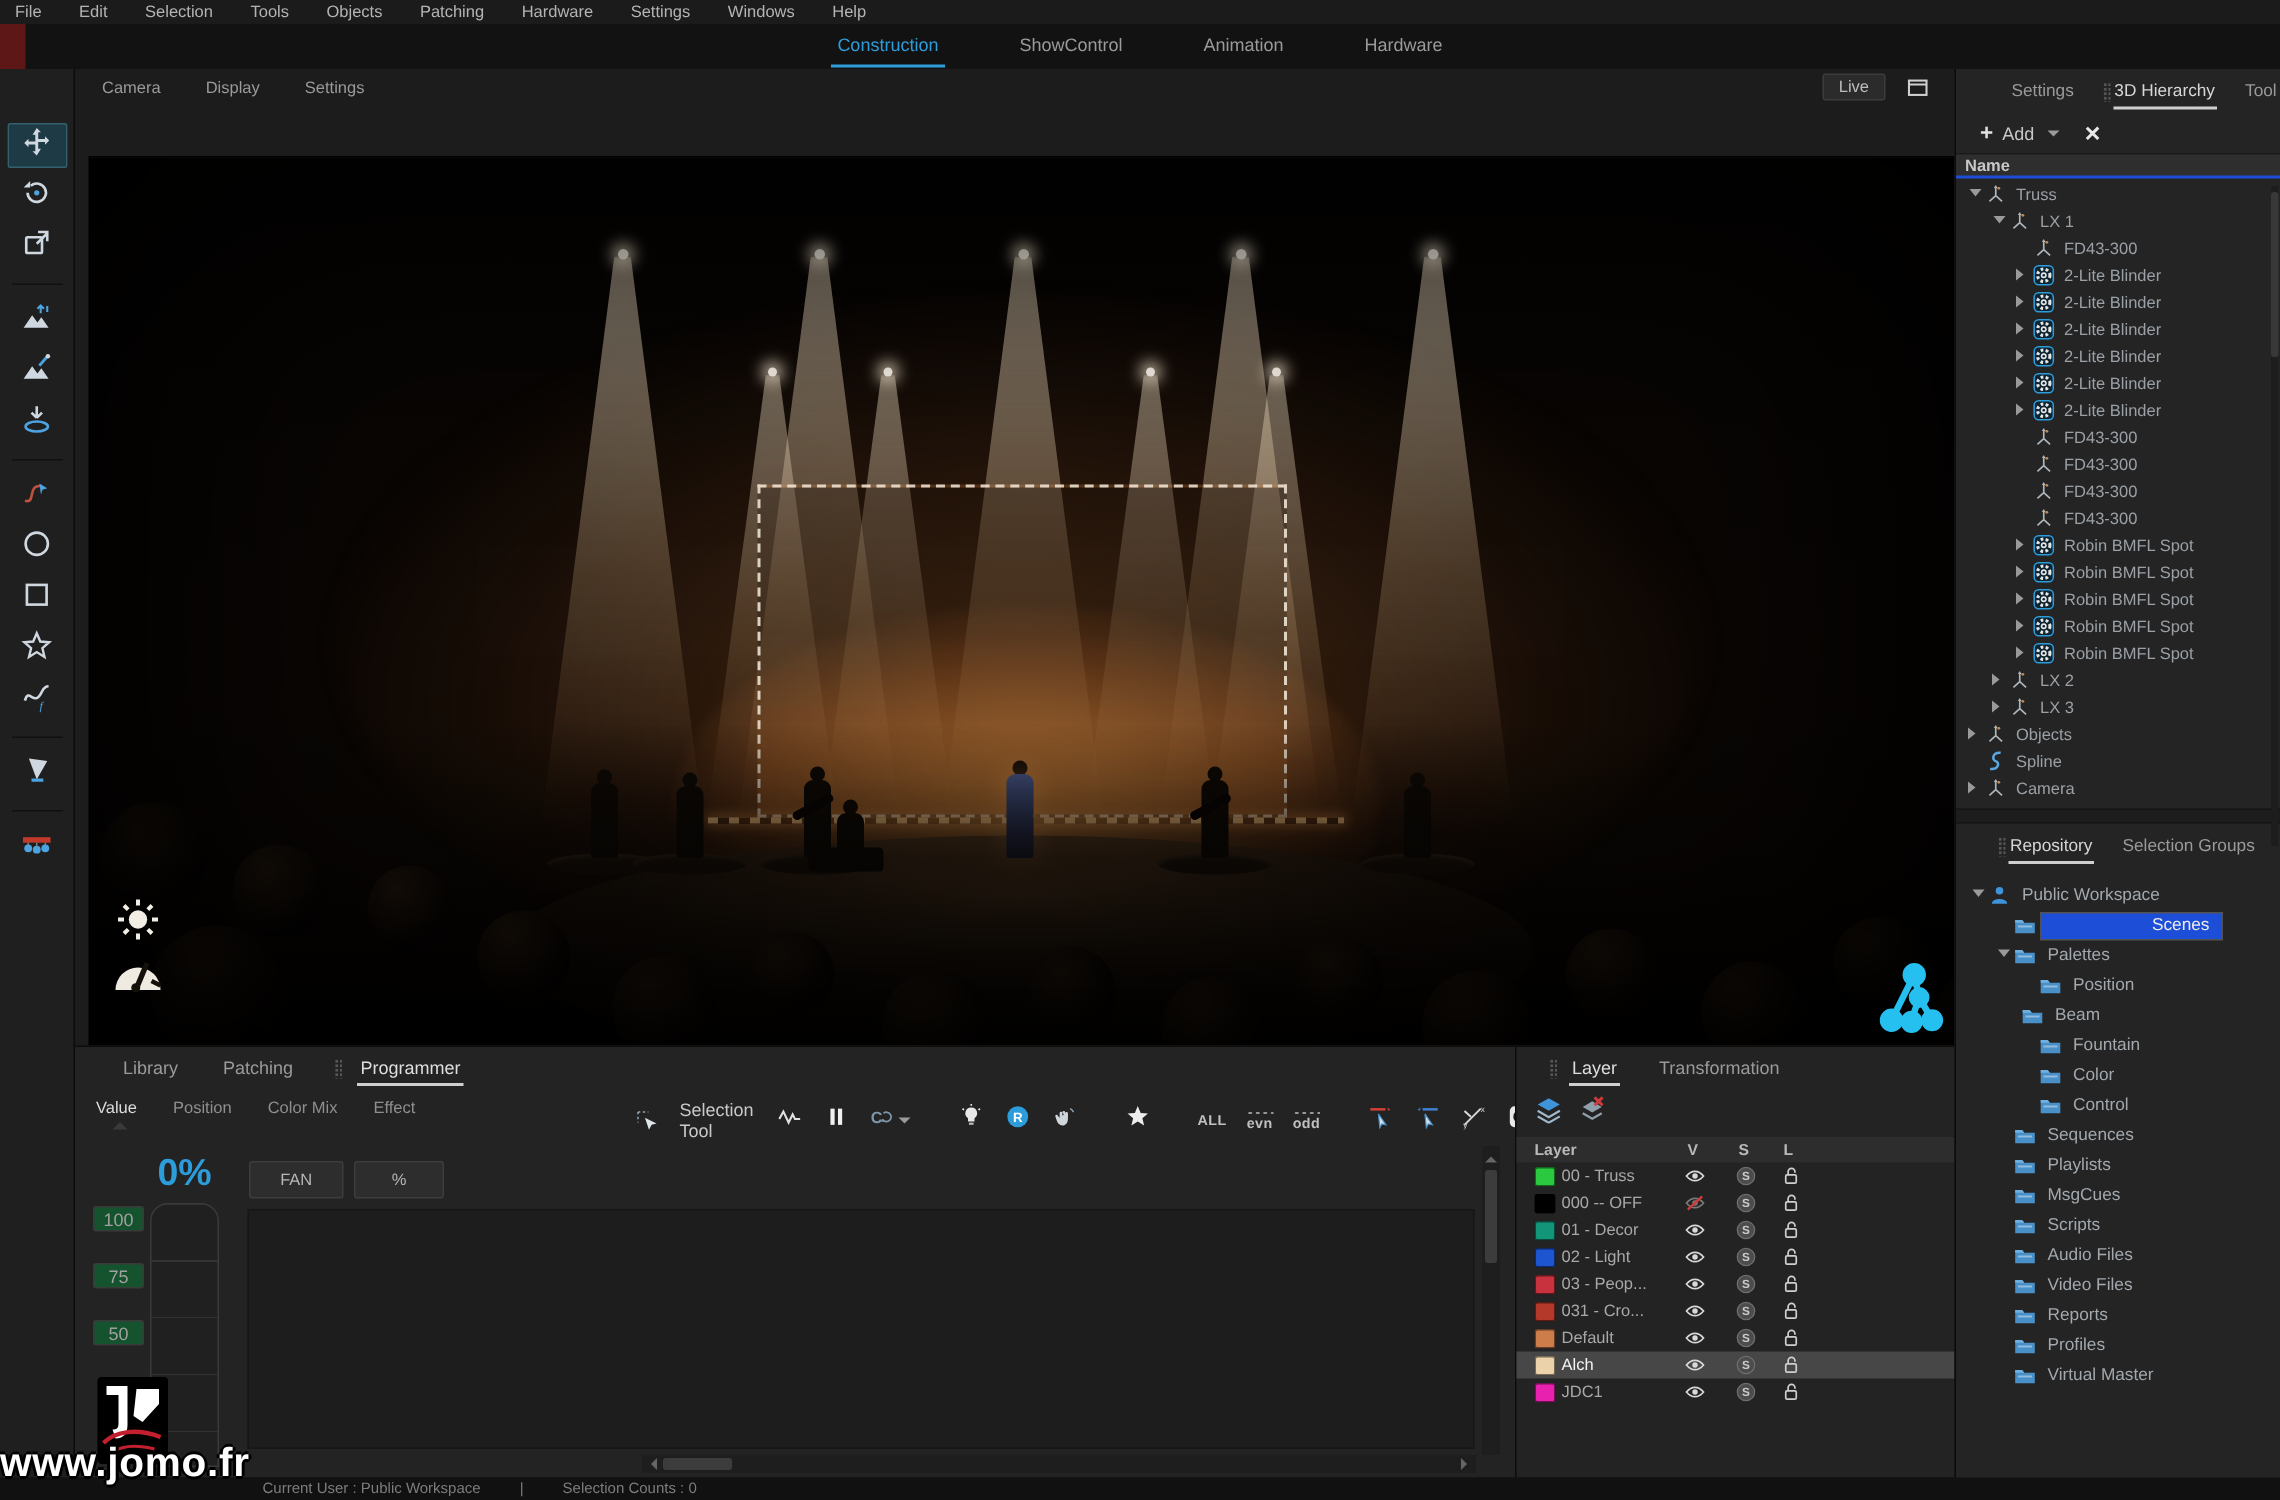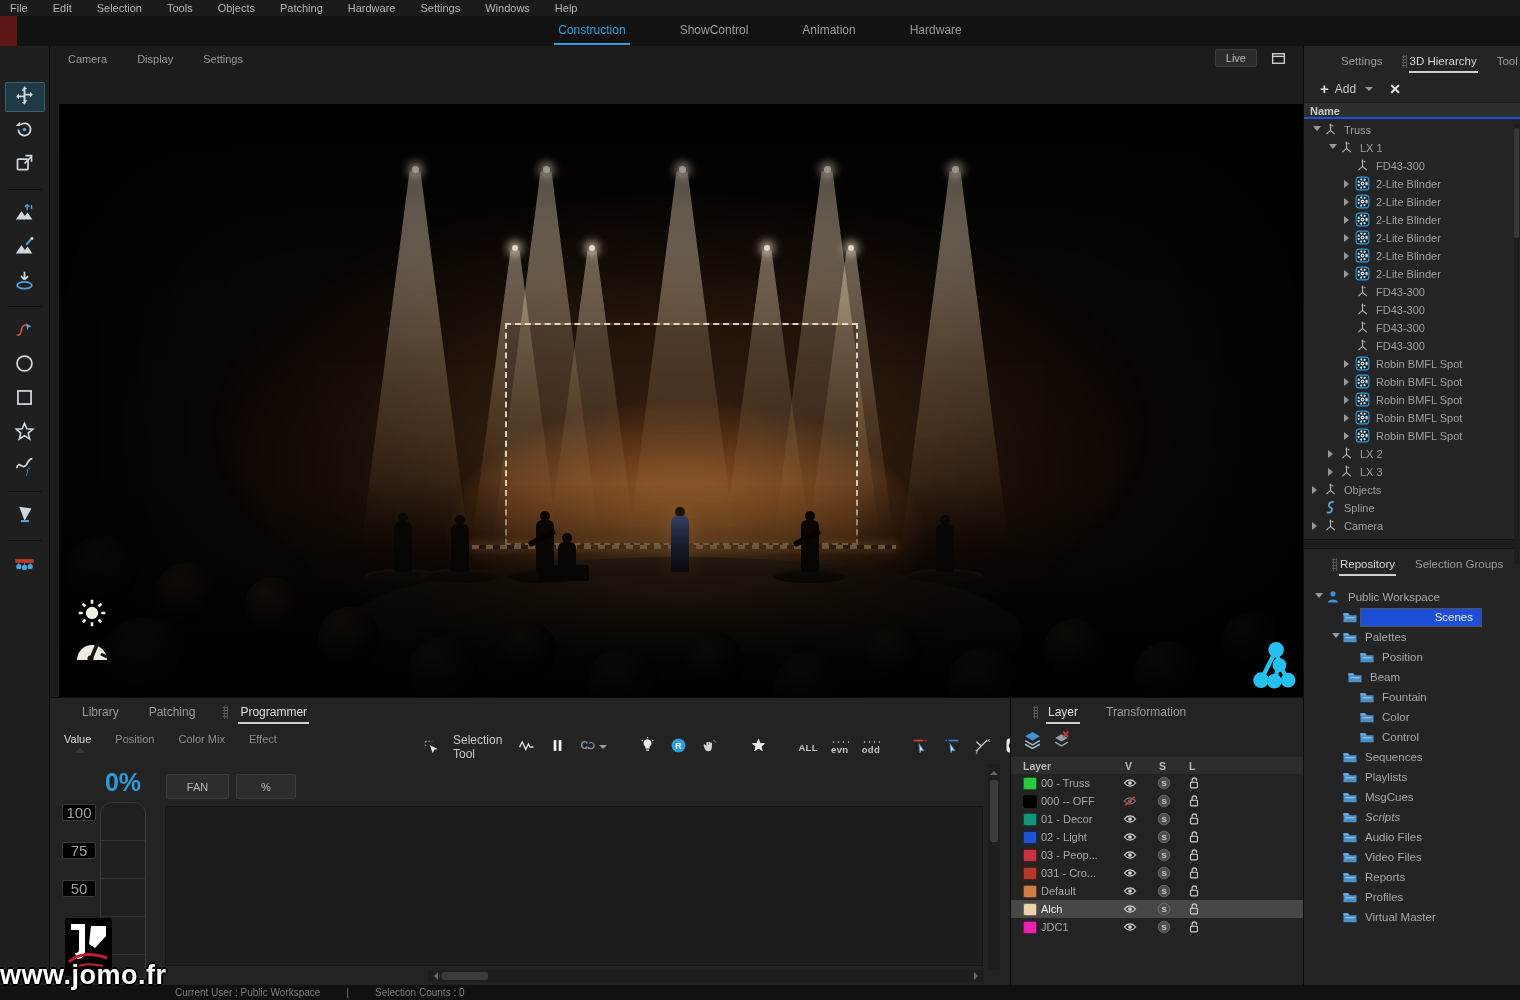--- a/index.html
+++ b/index.html
@@ -92,22 +92,22 @@
   .bl-subtab.active { color:#dcdcdc; }
   .bl-subtab.active::after { content:""; position:absolute; left:40%; bottom:-8px; border:5px solid transparent;
                              border-bottom-color:#3a3a3a; }
   .value-big { position:absolute; left:38px; top:70px; width:70px; text-align:center; font-size:25px;
                color:#2d9cdb; font-weight:bold; }
   .pill-btn { position:absolute; top:76px; height:25px; background:#2d2d2d; border:1px solid #3d3d3d;
               border-radius:2px; color:#b8b8b8; font-size:11px; display:flex; align-items:center; justify-content:center; }
   .fan-btn { left:116px; width:63px; }
   .pct-btn { left:186px; width:60px; }
   .fader-scale { position:absolute; left:12px; top:106px; width:34px; }
-  .scale-btn { width:34px; height:17px; margin-bottom:21px; background:#000000; border:1px solid #3a3a3a;
-               border-radius:2px; color:#a0a0a0; font-size:15px; display:flex; align-items:center; justify-content:center; }
+  .scale-btn { width:34px; height:17px; margin-bottom:21px; background:#14532d; border:1px solid #3a3a3a;
+               border-radius:2px; color:#a0a0a0; font-size:12px; display:flex; align-items:center; justify-content:center; }
   .fader-track { position:absolute; left:50px; top:104px; width:46px; height:176px; background:#202020;
                  border:1px solid #3a3a3a; border-radius:12px 12px 0 0;
                  background-image:repeating-linear-gradient(180deg, transparent 0 37px, #333 37px 38px); }
   .prog-area { position:absolute; left:115px; top:108px; width:818px; height:160px; background:#1d1d1d;
                border:1px solid #161616; }
   .hscroll { position:absolute; left:378px; top:272px; width:556px; height:12px; background:#1e1e1e; }
   .hthumb { position:absolute; left:14px; top:2px; width:46px; height:8px; background:#3c3c3c; border-radius:2px; }
   .harrow { position:absolute; top:2px; width:0; height:0; border:4px solid transparent; }
   .harrow.l { left:2px; border-right-color:#666; }
   .harrow.r { right:2px; border-left-color:#666; }
@@ -1207,21 +1207,21 @@
      <span class="arr "></span>
      <span class="icon">
             <svg viewBox="0 0 16 15">
               <path d="M1 3.5h5l1.5 2H15V13H1z" fill="#4a90c8"></path>
               <path d="M1 3.5h5l1.5 2H1z" fill="#6fb0e0"></path>
               <rect x="3" y="7.5" width="10" height="1.4" fill="#cde2f2" opacity=".55"></rect>
             </svg>
           </span>
      <span class="rlabel">MsgCues</span>
         </div>
-        <div class="repo-row " style="padding-left:27px;font-style:italic;">
+        <div class="repo-row " style="padding-left:27px;">
      <span class="arr "></span>
      <span class="icon">
             <svg viewBox="0 0 16 15">
               <path d="M1 3.5h5l1.5 2H15V13H1z" fill="#4a90c8"></path>
               <path d="M1 3.5h5l1.5 2H1z" fill="#6fb0e0"></path>
               <rect x="3" y="7.5" width="10" height="1.4" fill="#cde2f2" opacity=".55"></rect>
             </svg>
           </span>
      <span class="rlabel">Scripts</span>
         </div>

